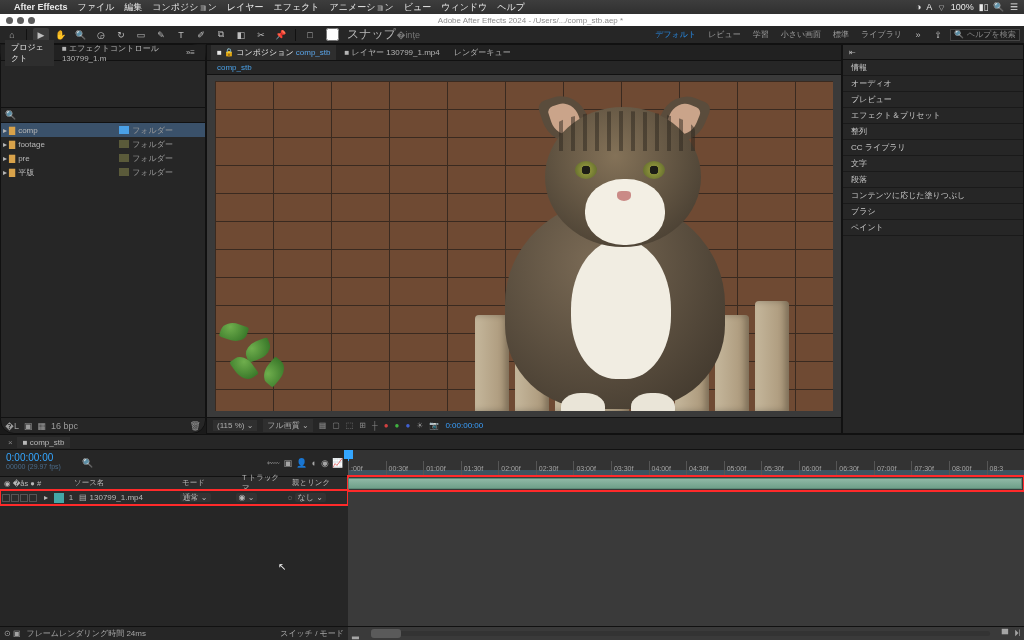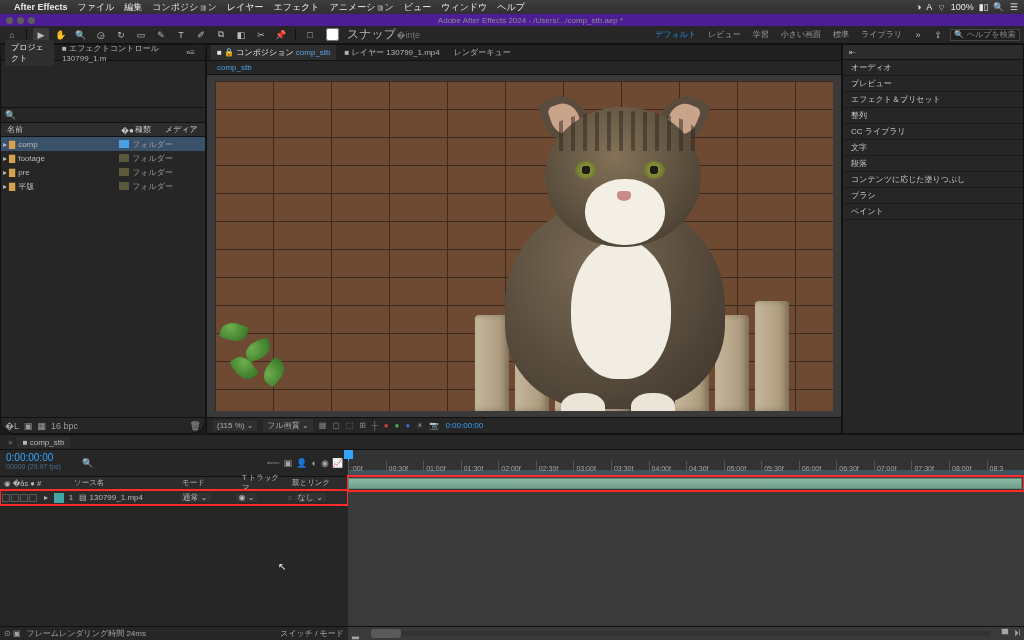--- a/index.html
+++ b/index.html
@@ -7,21 +7,21 @@
 
   
   .mac-menubar { height: 14px; background: linear-gradient(#3d3d3d,#303030); display: flex; align-items: center; padding: 0 6px; font-size: 9px; color: #eaeaea; }
   .mac-menubar .apple { margin-right: 8px; }
   .mac-menubar .app-item { margin-right: 10px; }
   .mac-menubar .bold { font-weight: bold; }
   .mac-menubar .spacer { flex: 1; }
   .mac-menubar .status-icon { margin-left: 5px; }
 
   
-  .titlebar { height: 12px; background: #4c1d95; display: flex; align-items: center; padding: 0 6px; font-size: 8px; color: #888; }
+  .titlebar { height: 12px; background: #ffffff; display: flex; align-items: center; padding: 0 6px; font-size: 8px; color: #888; }
   .traffic { display:flex; gap:4px; margin-right:8px;}
   .traffic span { width:7px; height:7px; border-radius:50%; background:#5c5c5c; display:inline-block; }
   .titlebar .title { flex:1; text-align:center; color:#8d8d8d; }
 
   
   .toolbar { height: 18px; background: #262626; display:flex; align-items:center; padding:0 4px; gap:4px; border-bottom:1px solid #111;}
   .tool-btn { width:16px; height:14px; display:flex; align-items:center; justify-content:center; color:#bfbfbf; font-size:9px; border-radius:2px;}
   .tool-btn.active { background:#3b3b3b; }
   .toolbar .divider { width:1px; height:12px; background:#111; margin:0 2px;}
   .snap-label { margin-left:4px; font-size:12px;}
@@ -234,26 +234,20 @@
       <span class="panel-tab active">プロジェクト</span>
       <span class="panel-tab">■ <span>エフェクトコントロール 130799_1.m</span></span>
       <span style="flex:1"></span>
       <span class="panel-tab">»≡</span>
     </div>
     <div class="thumb-area"></div>
     <div class="search-row">
       <span>🔍</span>
       <input style="">
     </div>
-    <div class="col-head">
-      <span class="c1">名前</span>
-      <span style="width:14px;">�●</span>
-      <span class="c2">種類</span>
-      <span class="c3">メディア</span>
-    </div>
     <div class="rows">
       <div class="row" style="background:#3a516a;">
         <span style="width:8px;text-align:center;">▸</span>
           <span class="fico">▇</span>
         <span class="name">comp</span>
         <span class="sw sel"></span>
         <span class="kind">フォルダー</span>
       </div>
       <div class="row">
         <span style="width:8px;text-align:center;">▸</span>
@@ -347,20 +341,21 @@
       <span class="ico">📷</span>
       <span class="tc">0:00:00:00</span>
     </div>
   </div>
 
   <div class="panel right-panels">
     <div class="rp-head">
       <span>⇤</span>
       <span style="flex:1"></span>
     </div>
+    <div class="rp-item">情報</div>
     <div class="rp-item">オーディオ</div>
     <div class="rp-item">プレビュー</div>
     <div class="rp-item">エフェクト＆プリセット</div>
     <div class="rp-item">整列</div>
     <div class="rp-item">CC ライブラリ</div>
     <div class="rp-item">文字</div>
     <div class="rp-item">段落</div>
     <div class="rp-item">コンテンツに応じた塗りつぶし</div>
     <div class="rp-item">ブラシ</div>
     <div class="rp-item">ペイント</div>

